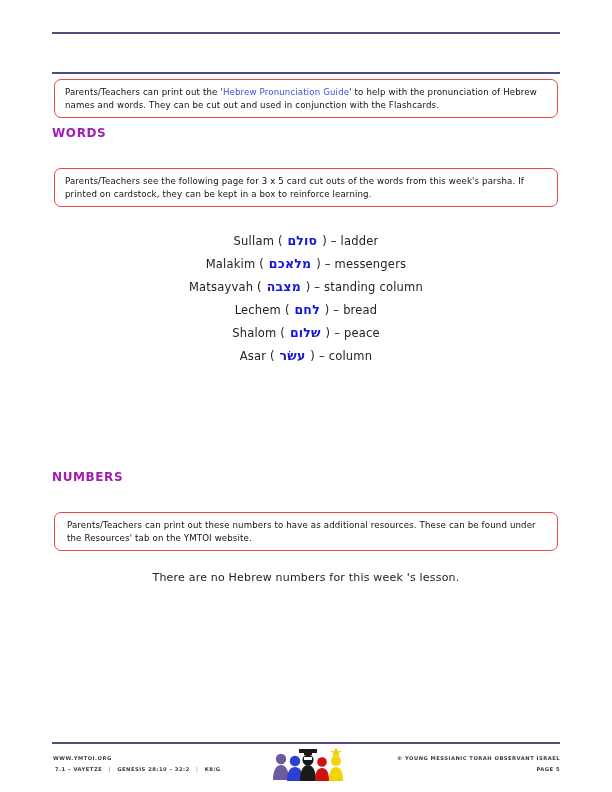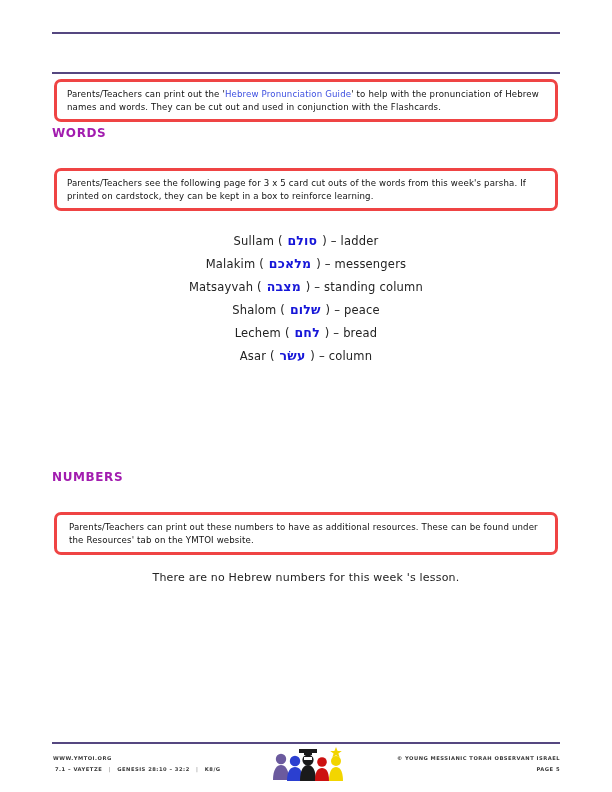--- a/index.html
+++ b/index.html
@@ -49,21 +49,21 @@
     line-height: 38px;
     white-space: nowrap;
   }
 
   
   .callout {
     position: absolute;
     left: 54px;
     width: 504px;
     box-sizing: border-box;
-    border: 3px solid #ef4444;
+    border: 1px solid #ef4444;
     border-radius: 7px;
     background: #ffffff;
     padding: 6px 9px 6px 10px;
     font-size: 8.6px;
     line-height: 12.5px;
     color: #111;
     letter-spacing: 0.15px;
   }
   .callout p { margin: 0; }
   .link-blue { color: #3d4fe0; }
@@ -180,22 +180,22 @@
 
   <div class="section-heading" id="heading-words">WORDS</div>
   <div class="callout" id="callout-words">
     <p>Parents/Teachers see the following page for 3 x 5 card cut outs of the words from this week's parsha. If printed on cardstock, they can be kept in a box to reinforce learning.</p>
   </div>
 
   <div class="word-list" id="word-list">
       <div class="word-row"><span class="word-translit">Sullam</span><span class="word-paren"> ( </span><span class="word-heb">סולם</span><span class="word-paren"> ) </span><span>– </span><span class="word-gloss">ladder</span></div>
       <div class="word-row"><span class="word-translit">Malakim</span><span class="word-paren"> ( </span><span class="word-heb">מלאכם</span><span class="word-paren"> ) </span><span>– </span><span class="word-gloss">messengers</span></div>
       <div class="word-row"><span class="word-translit">Matsayvah</span><span class="word-paren"> ( </span><span class="word-heb">מצבה</span><span class="word-paren"> ) </span><span>– </span><span class="word-gloss">standing column</span></div>
+      <div class="word-row"><span class="word-translit">Lechem</span><span class="word-paren"> ( </span><span class="word-heb">לחם</span><span class="word-paren"> ) </span><span>– </span><span class="word-gloss">bread</span></div>
       <div class="word-row"><span class="word-translit">Shalom</span><span class="word-paren"> ( </span><span class="word-heb">שלום</span><span class="word-paren"> ) </span><span>– </span><span class="word-gloss">peace</span></div>
-      <div class="word-row"><span class="word-translit">Lechem</span><span class="word-paren"> ( </span><span class="word-heb">לחם</span><span class="word-paren"> ) </span><span>– </span><span class="word-gloss">bread</span></div>
       <div class="word-row"><span class="word-translit">Asar</span><span class="word-paren"> ( </span><span class="word-heb">עשׂר</span><span class="word-paren"> ) </span><span>– </span><span class="word-gloss">column</span></div>
     </div>
 
   <div class="section-heading" id="heading-numbers">NUMBERS</div>
   <div class="callout" id="callout-numbers">
     <p>Parents/Teachers can print out these numbers to have as additional resources. These can be found under the Resources' tab on the YMTOI website.</p>
   </div>
 
   <div class="numbers-note">There are no Hebrew numbers for this week 's lesson.</div>
 

